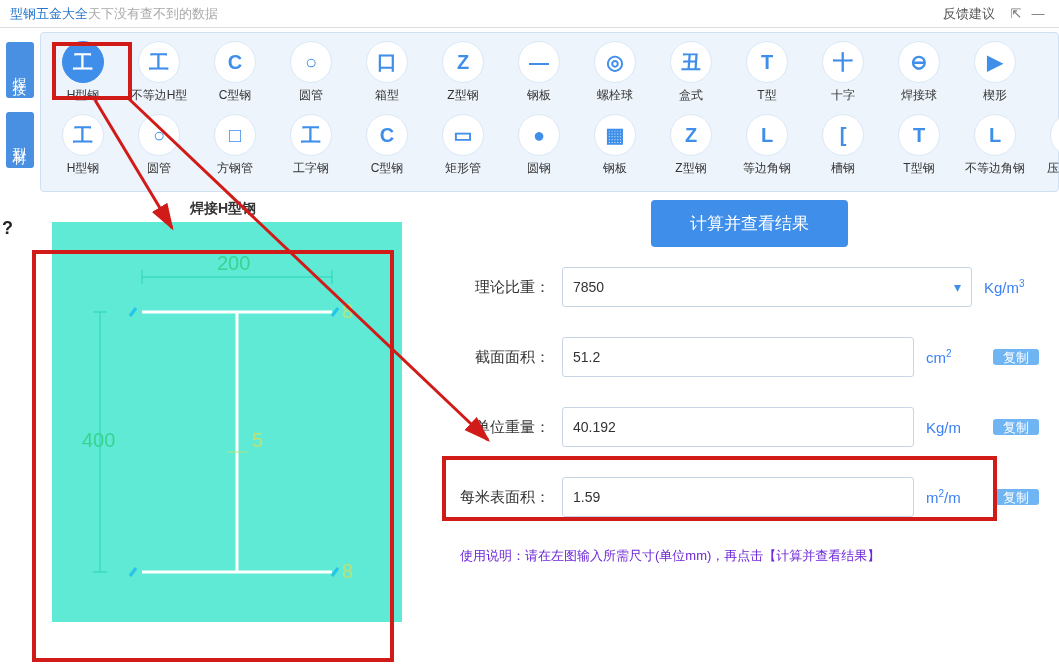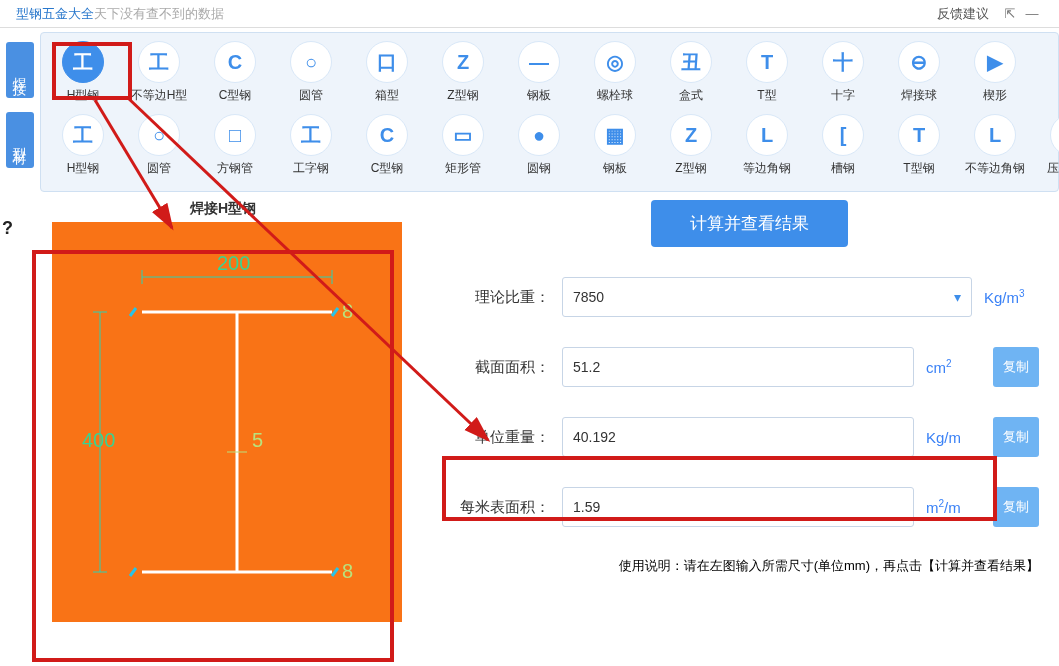--- a/index.html
+++ b/index.html
@@ -11,21 +11,21 @@
     width: 1059px;
     height: 666px;
     overflow: hidden;
     position: relative;
   }
   
   .topbar {
     height: 28px;
     display: flex;
     align-items: center;
-    padding: 0 16px;
+    padding: 0 10px;
     border-bottom: 1px solid #ddd;
     font-size: 13px;
   }
   .topbar .app-title { color: #2877cc; font-weight: 500; }
   .topbar .subtitle  { color: #aaa; }
   .topbar .spacer    { flex: 1; }
   .topbar .feedback  { color: #555; cursor: pointer; margin-right: 10px;}
   .topbar .win-btn   { width: 22px; text-align: center; color:#777;}
   
   .side-tabs {
@@ -108,31 +108,31 @@
     flex-shrink: 0;
   }
   .diagram-title {
     font-size: 14px;
     font-weight: bold;
     margin: 0 0 4px 150px;
   }
   .diagram {
     width: 350px;
     height: 400px;
-    background: #f97316;
+    background: #5eead4;
     position: relative;
     margin-left: 12px;
   }
   .diagram svg { position:absolute; inset:0; }
   .dim-text { fill:#39d392; font-size:20px; font-family:inherit;}
   .dim-text.thk { fill:#b9e27c; }
   .right-panel { flex:1; padding: 0 20px 0 40px; }
   .big-btn {
     display: block;
-    margin: 0 auto 30px auto;
+    margin: 0 auto 20px auto;
     background: #3e8eea;
     color: #fff;
     border: none;
     padding: 12px 39px;
     font-size: 17px;
     border-radius: 4px;
     cursor: pointer;
   }
   .field-row {
     display: flex;
@@ -150,27 +150,27 @@
     font-size: 14px;
     background:#fff;
     color:#333;
   }
   .field-row .sel { display:flex; align-items:center; justify-content:space-between; cursor:pointer;}
   .field-row .unit { width: 55px; font-size:15px; color:#3b82f6;}
   .field-row .copy-btn {
     background:#6fb4f3;
     color:#fff;
     border:none;
-    height:40px;
+    height:16px;
     padding:0 10px;
     font-size:13px;
     border-radius:3px;
     cursor:pointer;
   }
-  .help-text { color:#000000; font-size:13px; margin-top:8px; margin-left:0;text-align:right;}
+  .help-text { color:#6d28d9; font-size:13px; margin-top:8px; margin-left:0;}
   
   .anno { position:absolute; border:4px solid #d11b19; pointer-events:none; }
   .arrow-svg { position:absolute; inset:0; pointer-events:none; }
   sup {font-size:10px;}
 </style>
 </head>
 <body>
 
 <div class="topbar">
   <span class="app-title">型钢五金大全</span>

